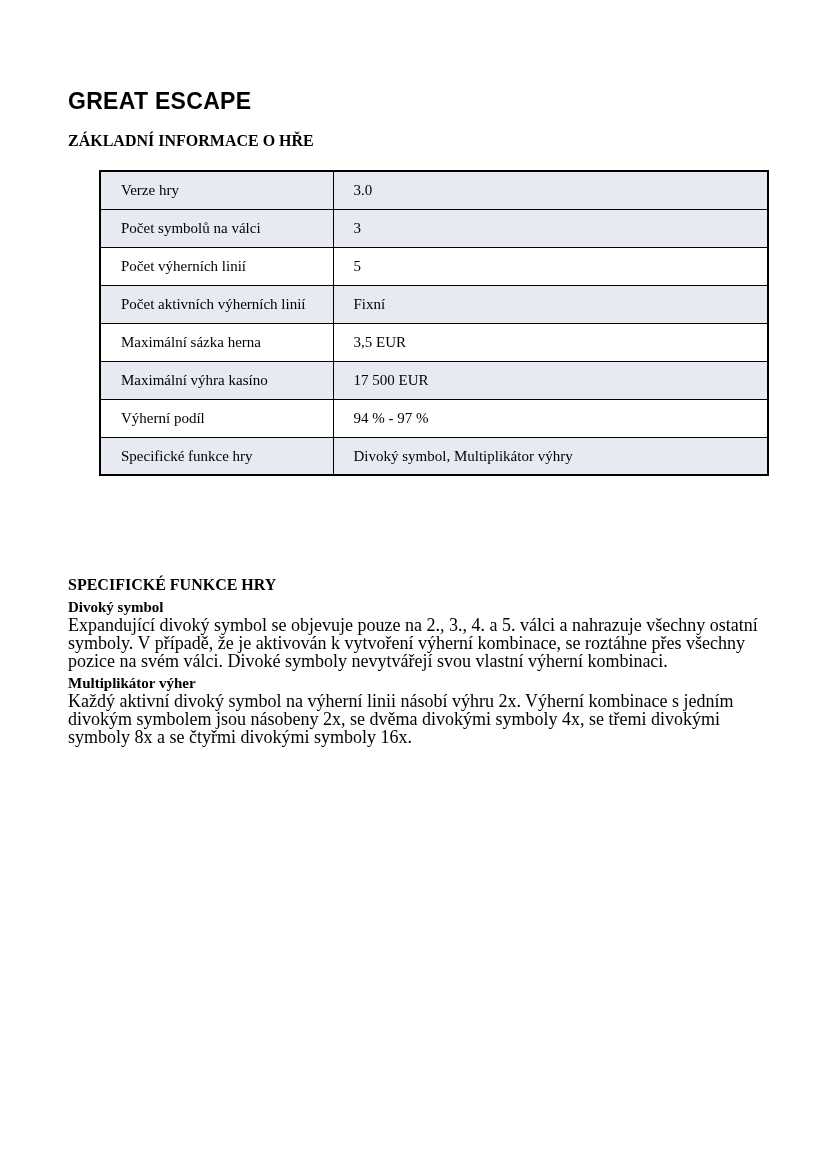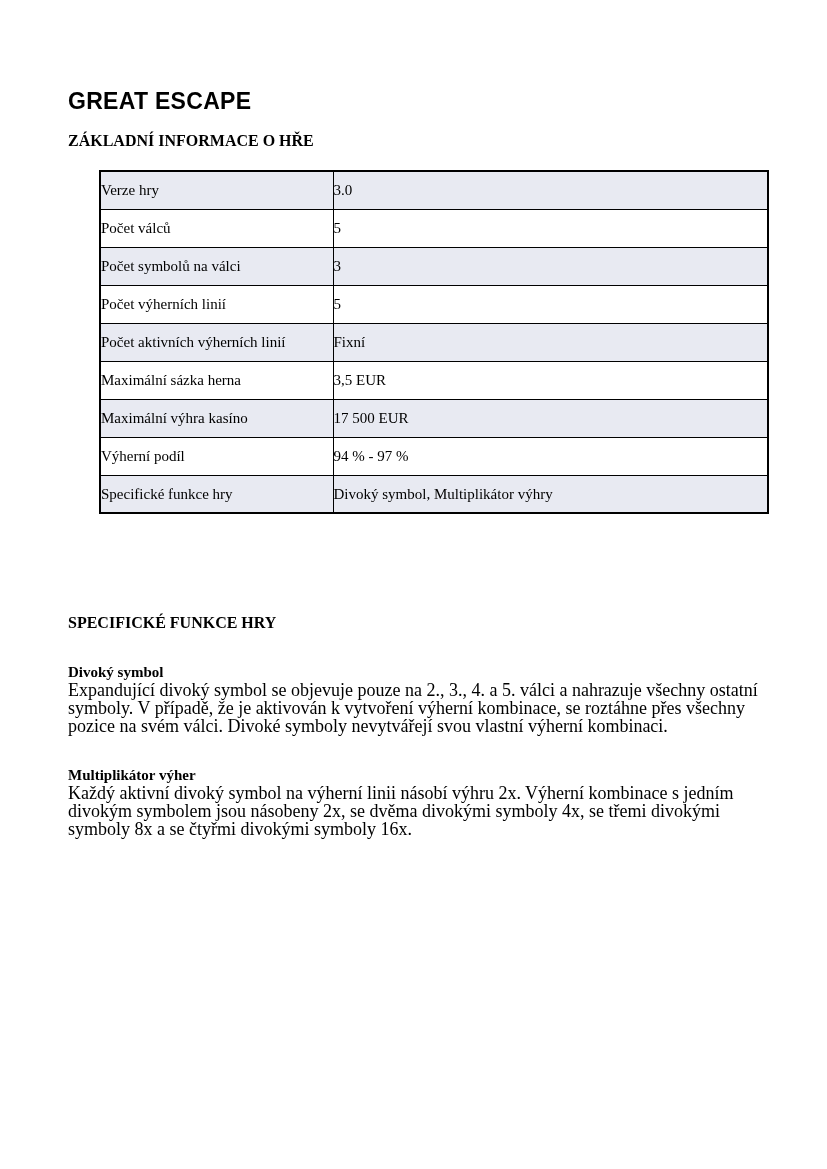--- a/index.html
+++ b/index.html
@@ -37,30 +37,30 @@
     margin-left: 31px;
     width: 670px;
     border: 2px solid #000000;
     background: #ffffff;
   }
   .info-table td {
     border: 1px solid #000000;
     height: 38px;
     font-size: 15px;
     line-height: 18px;
-    padding: 0 6px 0 0;
+    padding: 0 6px 0 20px;
     vertical-align: middle;
   }
   .info-table td.label-cell { width: 233px; }
   .info-table tr.shaded td { background: var(--shade, #e8eaf2); }
   .section-heading.specific {
     margin-top: 100px;
   }
   .feature {
-    margin-top: 31px;
+    margin-top: 4px;
     width: 700px;
   }
   .feature h3 {
     font-size: 15px;
     font-weight: bold;
     line-height: 18px;
   }
   .feature p {
     font-size: 18px;
     line-height: 18px;
@@ -70,24 +70,20 @@
 <body>
 
 <div class="page">
   <h1 class="doc-title">GREAT ESCAPE</h1>
   <h2 class="section-heading">ZÁKLADNÍ INFORMACE O HŘE</h2>
   <table class="info-table">
     <tbody id="info-rows">
         <tr class="shaded">
           <td class="label-cell">Verze hry</td>
           <td class="value-cell">3.0</td>
-        </tr>
-        <tr>
-          <td class="label-cell">Počet válců</td>
-          <td class="value-cell">5</td>
         </tr>
         <tr class="shaded">
           <td class="label-cell">Počet symbolů na válci</td>
           <td class="value-cell">3</td>
         </tr>
         <tr>
           <td class="label-cell">Počet výherních linií</td>
           <td class="value-cell">5</td>
         </tr>
         <tr class="shaded">

